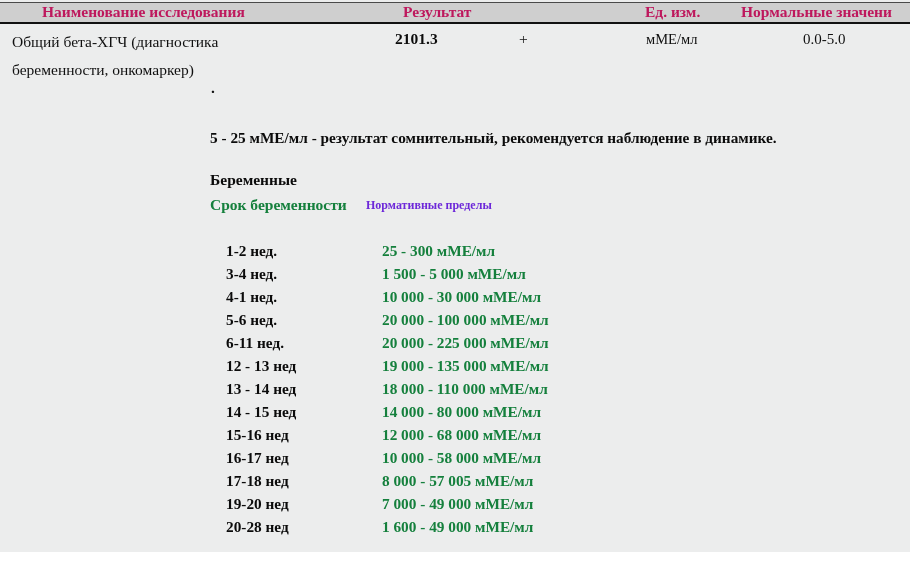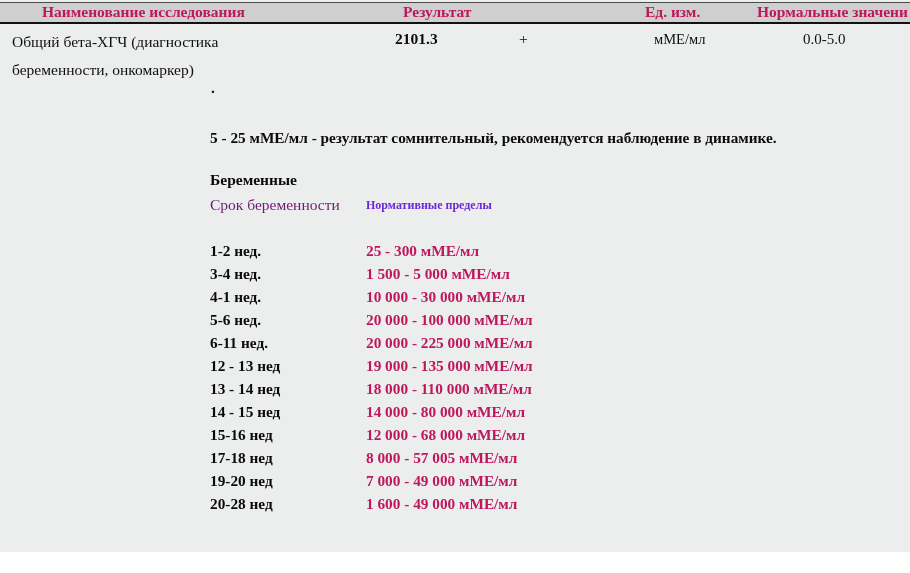--- a/index.html
+++ b/index.html
@@ -55,21 +55,21 @@
     top: 3px;
     font-size: 15.5px;
     font-weight: bold;
     color: #be185d;
     line-height: 17px;
     white-space: nowrap;
   }
   .th-name   { left: 42px;  }
   .th-result { left: 403px; }
   .th-unit   { left: 645px; }
-  .th-ref    { left: 757px; }
+  .th-ref    { left: 741px; }
 
   
   .res-name {
     position: absolute;
     left: 12px;
     top: 28px;
     width: 330px;
     font-size: 15.5px;
     color: #101010;
     line-height: 28px;
@@ -95,21 +95,20 @@
     line-height: 22px;
   }
   .res-unit {
     position: absolute;
     left: 646px;
     top: 28px;
     font-size: 14.5px;
     color: #101010;
     line-height: 22px;
     white-space: nowrap;
-    margin-left: 8px;
   }
   .res-ref {
     position: absolute;
     left: 803px;
     top: 28px;
     font-size: 15px;
     color: #101010;
     line-height: 22px;
     white-space: nowrap;
   }
@@ -145,40 +144,40 @@
     font-size: 15.5px;
     font-weight: bold;
     color: #0b0b0b;
     line-height: 20px;
   }
   .sub-col-a {
     position: absolute;
     left: 210px;
     top: 195px;
     font-size: 15.5px;
-    font-weight: normal;
-    color: #701a75;
+    font-weight: bold;
+    color: #15803d;
     line-height: 20px;
     white-space: nowrap;
   }
   .sub-col-b {
     position: absolute;
     left: 366px;
     top: 195px;
     font-size: 12px;
     font-weight: bold;
     color: #6d28d9;
     line-height: 20px;
     white-space: nowrap;
   }
 
   
   #weeks-table {
     position: absolute;
-    left: 0;
+    left: 16px;
     top: 239px;
     width: 806px;
   }
   .wrow {
     position: relative;
     height: 23px;
   }
   .wterm {
     position: absolute;
     left: 210px;
@@ -188,21 +187,21 @@
     color: #0b0b0b;
     line-height: 23px;
     white-space: nowrap;
   }
   .wrange {
     position: absolute;
     left: 366px;
     top: 0;
     font-size: 15.3px;
     font-weight: bold;
-    color: #be185d;
+    color: #15803d;
     line-height: 23px;
     white-space: nowrap;
   }
 </style>
 </head>
 <body>
 
 <div id="page">
 
   <div class="sheet"></div>
@@ -264,20 +263,24 @@
       </div>
       <div class="wrow">
         <div class="wterm">14 - 15 нед</div>
         <div class="wrange">14 000 - 80 000 мМЕ/мл</div>
       </div>
       <div class="wrow">
         <div class="wterm">15-16 нед</div>
         <div class="wrange">12 000 - 68 000 мМЕ/мл</div>
       </div>
       <div class="wrow">
+        <div class="wterm">16-17 нед</div>
+        <div class="wrange">10 000 - 58 000 мМЕ/мл</div>
+      </div>
+      <div class="wrow">
         <div class="wterm">17-18 нед</div>
         <div class="wrange">8 000 - 57 005 мМЕ/мл</div>
       </div>
       <div class="wrow">
         <div class="wterm">19-20 нед</div>
         <div class="wrange">7 000 - 49 000 мМЕ/мл</div>
       </div>
       <div class="wrow">
         <div class="wterm">20-28 нед</div>
         <div class="wrange">1 600 - 49 000 мМЕ/мл</div>

